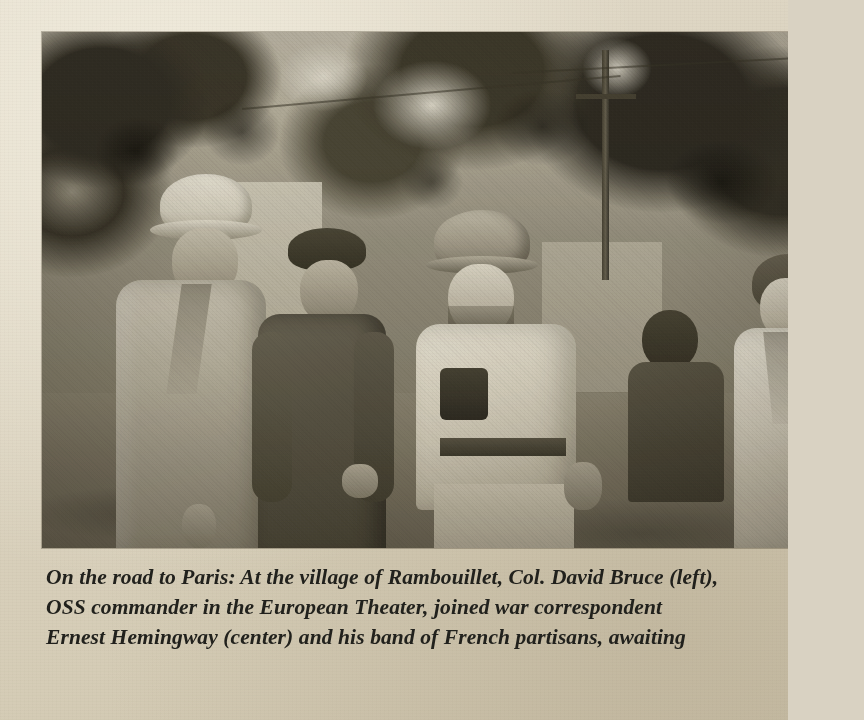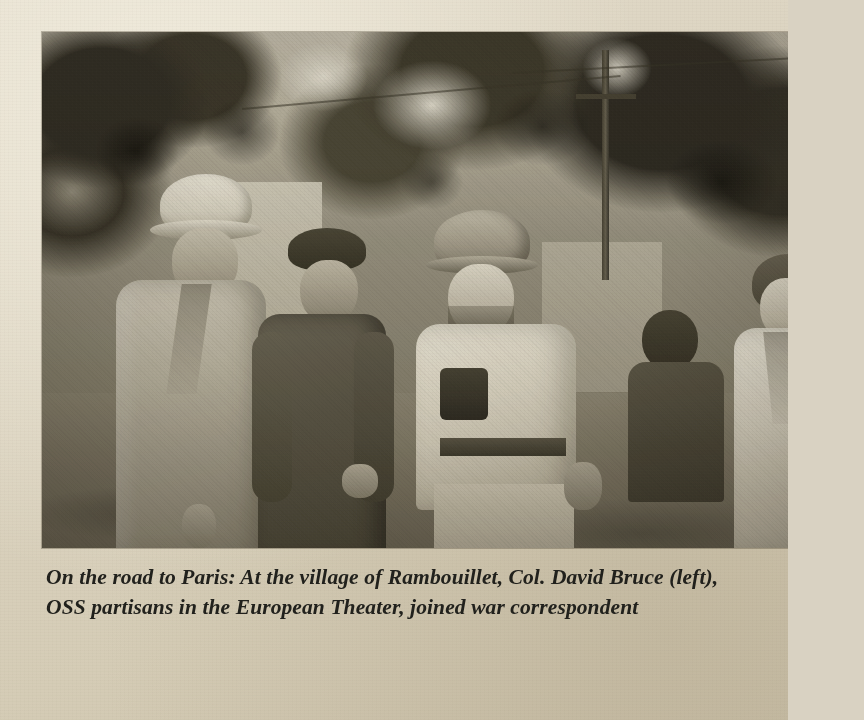--- a/index.html
+++ b/index.html
@@ -438,16 +438,17 @@
       </div>
 
       <div class="sepia"></div>
       <div class="grain"></div>
       <div class="vignette"></div>
     </div>
   </div>
 
   <div class="caption">
     <span class="cap-line">On the road to Paris: At the village of Rambouillet, Col. David Bruce (left),</span>
-    <span class="cap-line">OSS partisans in the European Theater, joined war correspondent</span>
+    <span class="cap-line">OSS commander in the European Theater, joined war correspondent</span>
+    <span class="cap-line">Ernest Hemingway (center) and his band of French partisans, awaiting</span>
   </div>
 
 </div>
 
 </body></html>

